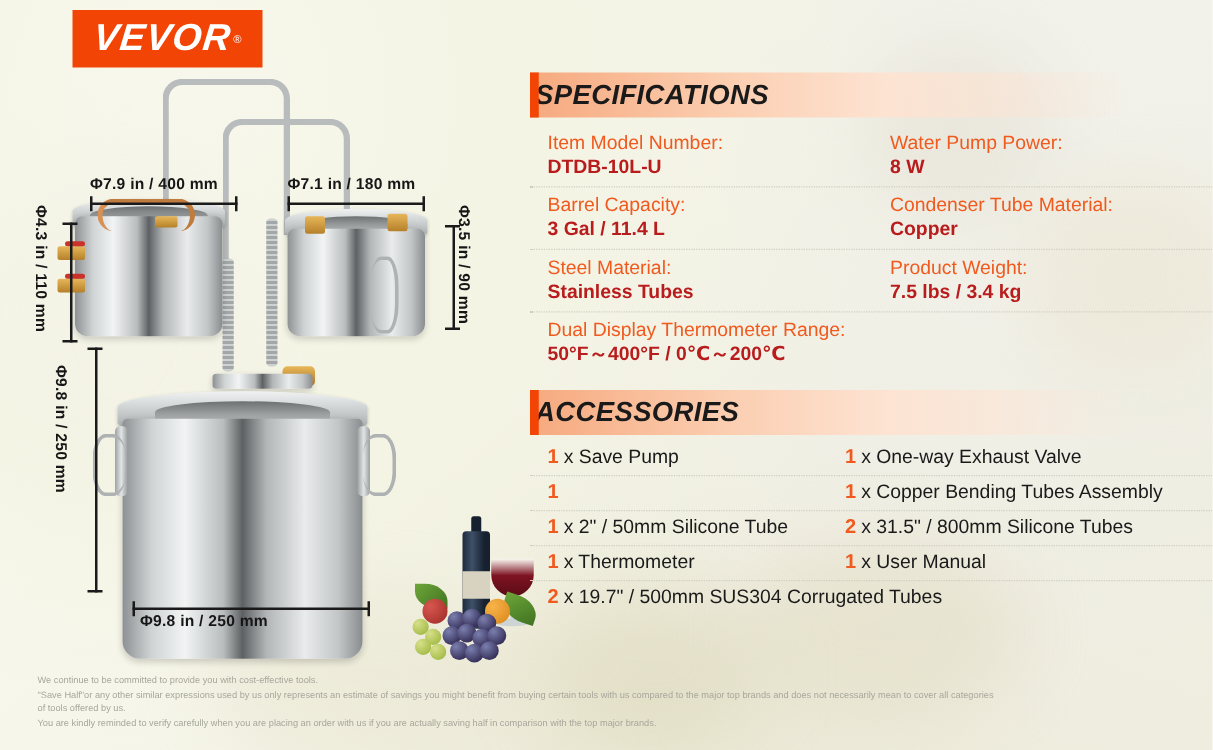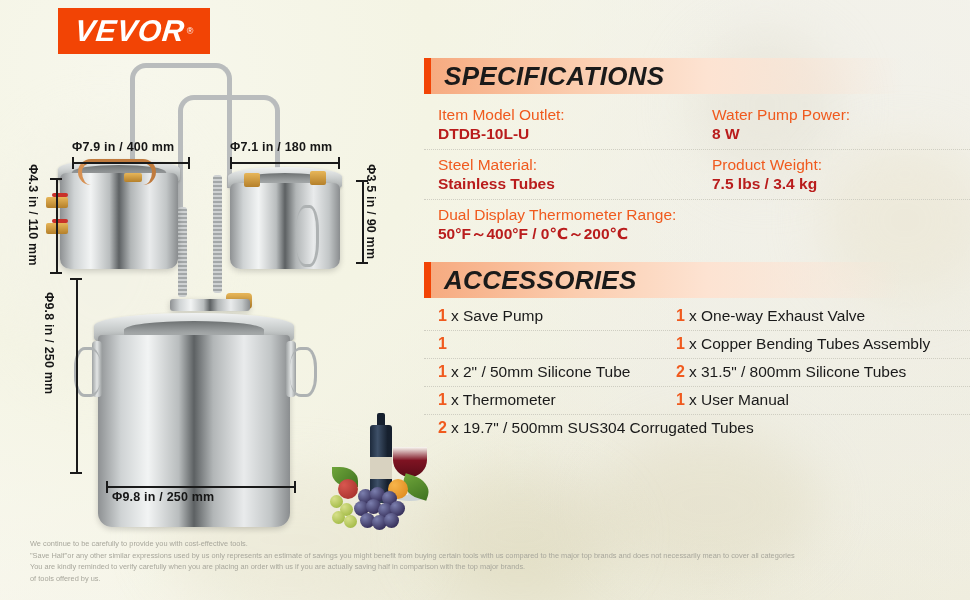--- a/index.html
+++ b/index.html
@@ -102,21 +102,21 @@
   .leaf{position:absolute;border-radius:0 70% 0 70%;background:linear-gradient(135deg,#6fa53a,#3f7321);}
   .apple{position:absolute;border-radius:50%;background:radial-gradient(circle at 30% 30%,#d8574f,#9d2a26);}
   .orange-f{position:absolute;border-radius:50%;background:radial-gradient(circle at 32% 30%,#f7b44a,#da8418);}
 
   
   .panel{position:absolute;left:424px;top:0;width:546px;height:530px;}
 
   .sec-head{position:relative;height:36px;display:flex;align-items:center;
             background:linear-gradient(90deg,#f6a97e 0%,#fbcdaf 28%,#fde3d2 52%,rgba(253,240,232,0) 88%);}
   .sec-head::before{content:"";position:absolute;left:0;top:0;width:7px;height:36px;background:#f24405;}
-  .sec-title{margin-left:20px;font-size:26px;font-weight:bold;font-style:italic;color:#1a1a1a;letter-spacing:.3px;}
+  .sec-title{margin-left:4px;font-size:22px;font-weight:bold;font-style:italic;color:#1a1a1a;letter-spacing:.3px;}
 
   .spec-table{margin-top:6px;}
   .spec-row{display:flex;padding:5px 0 6px 0;border-bottom:1px dotted #cfcec2;}
   .spec-row:last-child{border-bottom:none;}
   .spec-cell{flex:0 0 274px;padding-left:14px;box-sizing:border-box;}
   .spec-cell.full{flex:0 0 548px;}
   .spec-key{color:#f05a1e;font-size:15.5px;line-height:19px;white-space:nowrap;}
   .spec-val{color:#b91c1c;font-size:15.5px;font-weight:bold;line-height:19px;white-space:nowrap;}
 
   .acc-table{margin-top:5px;}
@@ -249,26 +249,36 @@
 
     <div style="height:58px;"></div>
 
     <div class="sec-head">
       <span class="sec-title">SPECIFICATIONS</span>
     </div>
 
     <div class="spec-table">
       <div class="spec-row">
         <div class="spec-cell">
-          <div class="spec-key">Item Model Outlet:</div>
+          <div class="spec-key">Item Model Number:</div>
           <div class="spec-val">DTDB-10L-U</div>
         </div>
         <div class="spec-cell">
           <div class="spec-key">Water Pump Power:</div>
           <div class="spec-val">8 W</div>
+        </div>
+      </div>
+      <div class="spec-row">
+        <div class="spec-cell">
+          <div class="spec-key">Barrel Capacity:</div>
+          <div class="spec-val">3 Gal / 11.4 L</div>
+        </div>
+        <div class="spec-cell">
+          <div class="spec-key">Condenser Tube Material:</div>
+          <div class="spec-val">Copper</div>
         </div>
       </div>
       <div class="spec-row">
         <div class="spec-cell">
           <div class="spec-key">Steel Material:</div>
           <div class="spec-val">Stainless Tubes</div>
         </div>
         <div class="spec-cell">
           <div class="spec-key">Product Weight:</div>
           <div class="spec-val">7.5 lbs / 3.4 kg</div>
@@ -331,18 +341,18 @@
       <div class="acc-row">
         <div class="acc-cell full">
           <span class="acc-qty">2</span>
           <span class="acc-name">x 19.7" / 500mm SUS304 Corrugated Tubes</span>
         </div>
       </div>
     </div>
   </div>
 
   <div class="footer">
-    <div>We continue to be carefully to provide you with cost-effective tools.</div>
+    <div>We continue to be committed to provide you with cost-effective tools.</div>
     <div>"Save Half"or any other similar expressions used by us only represents an estimate of savings you might benefit from buying certain tools with us compared to the major top brands and does not necessarily mean to cover all categories</div>
+    <div>of tools offered by us.</div>
     <div>You are kindly reminded to verify carefully when you are placing an order with us if you are actually saving half in comparison with the top major brands.</div>
-    <div>of tools offered by us.</div>
   </div>
 </div>
 
 </body></html>

